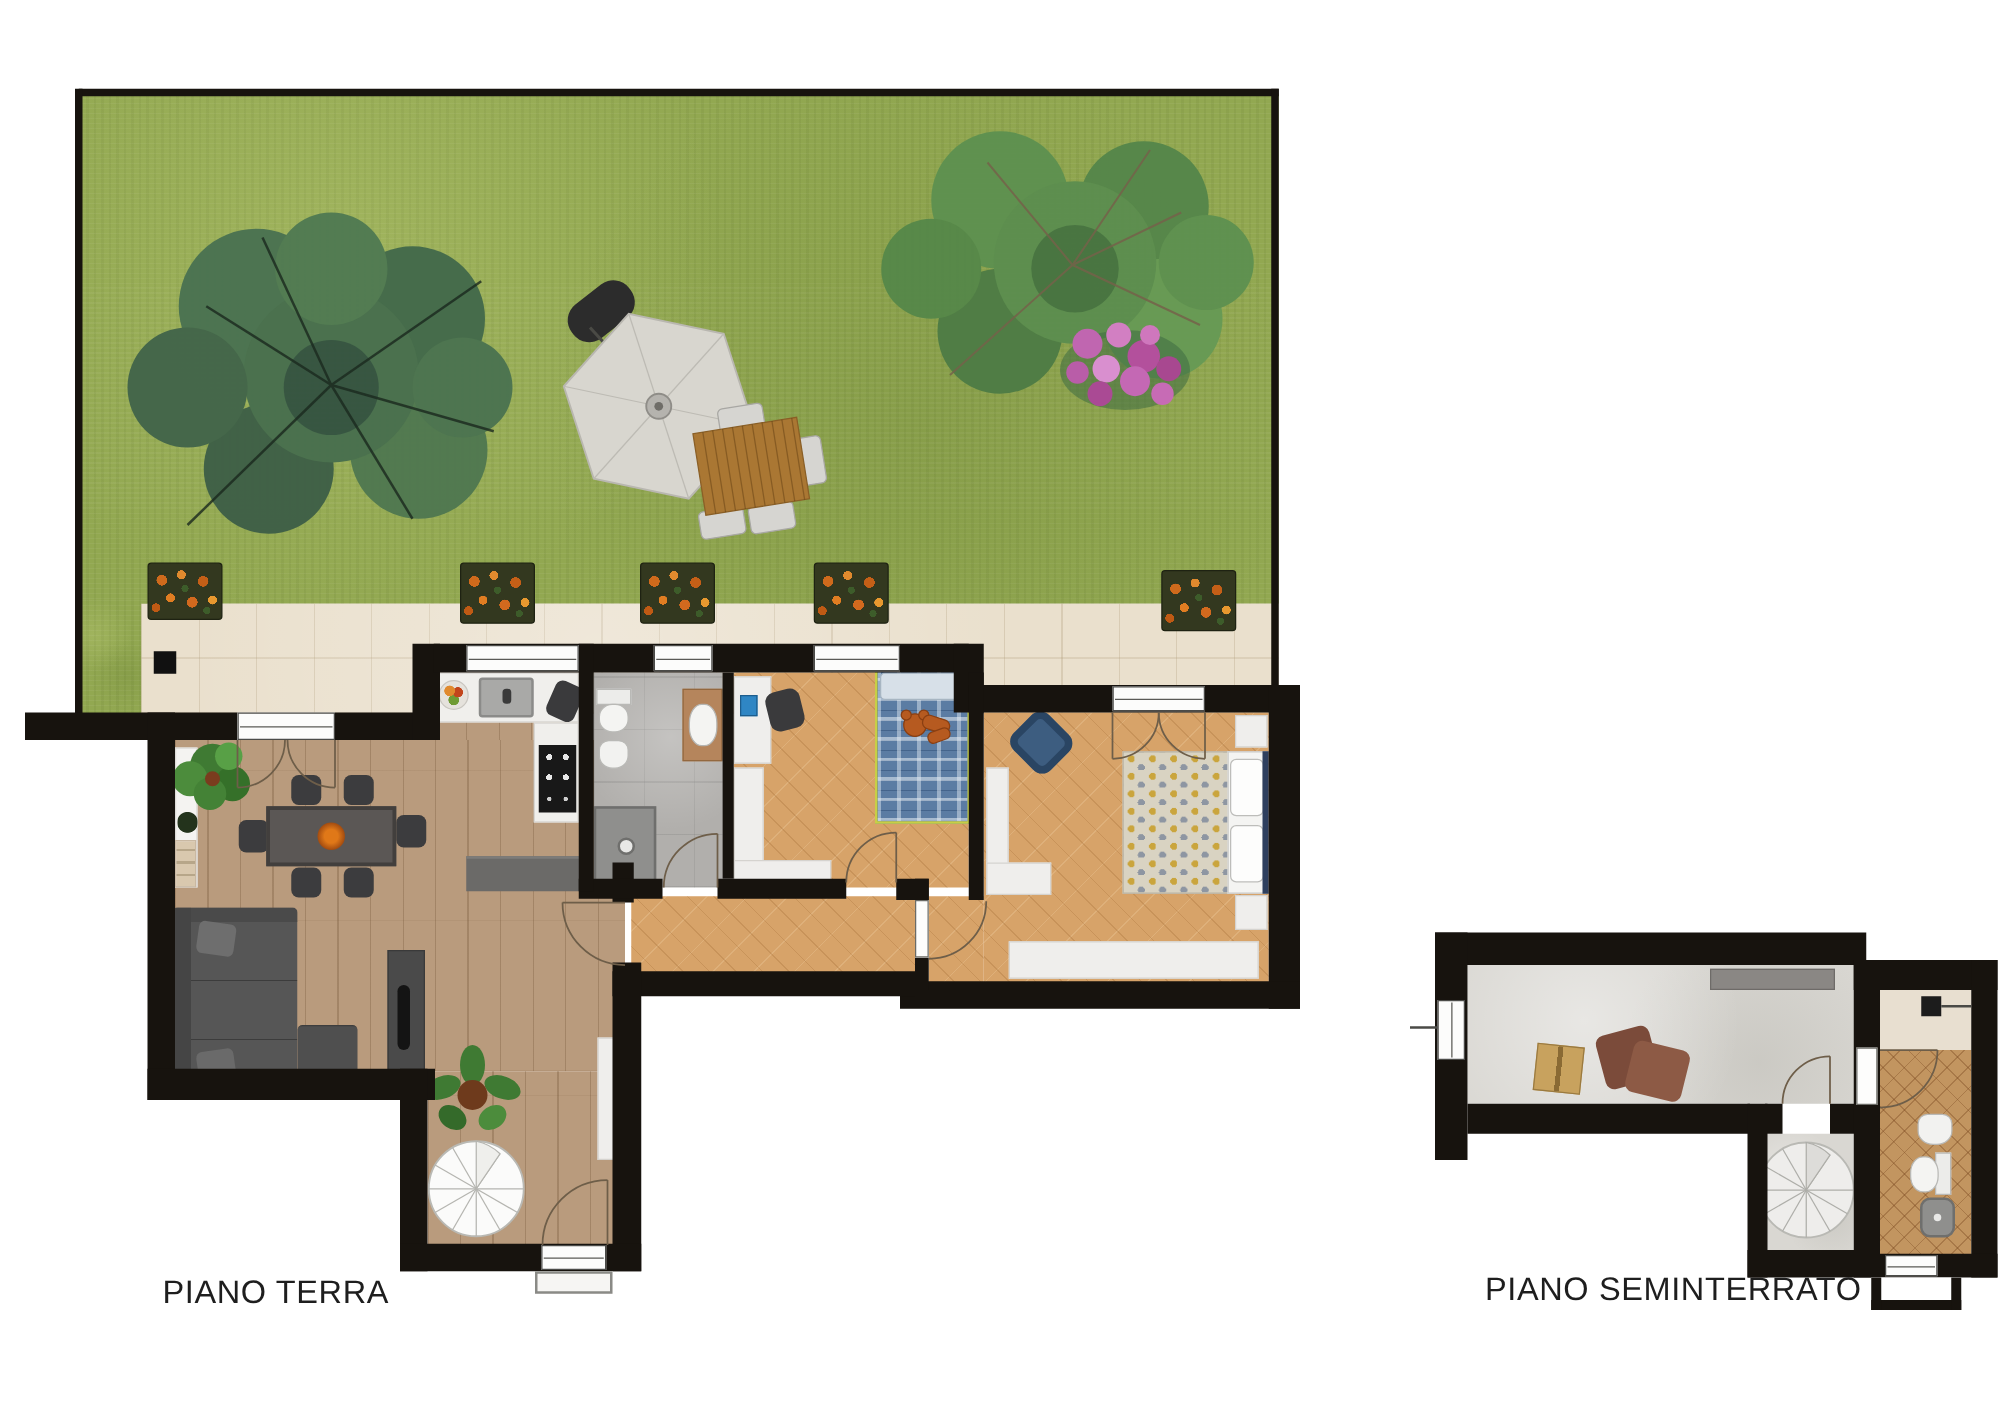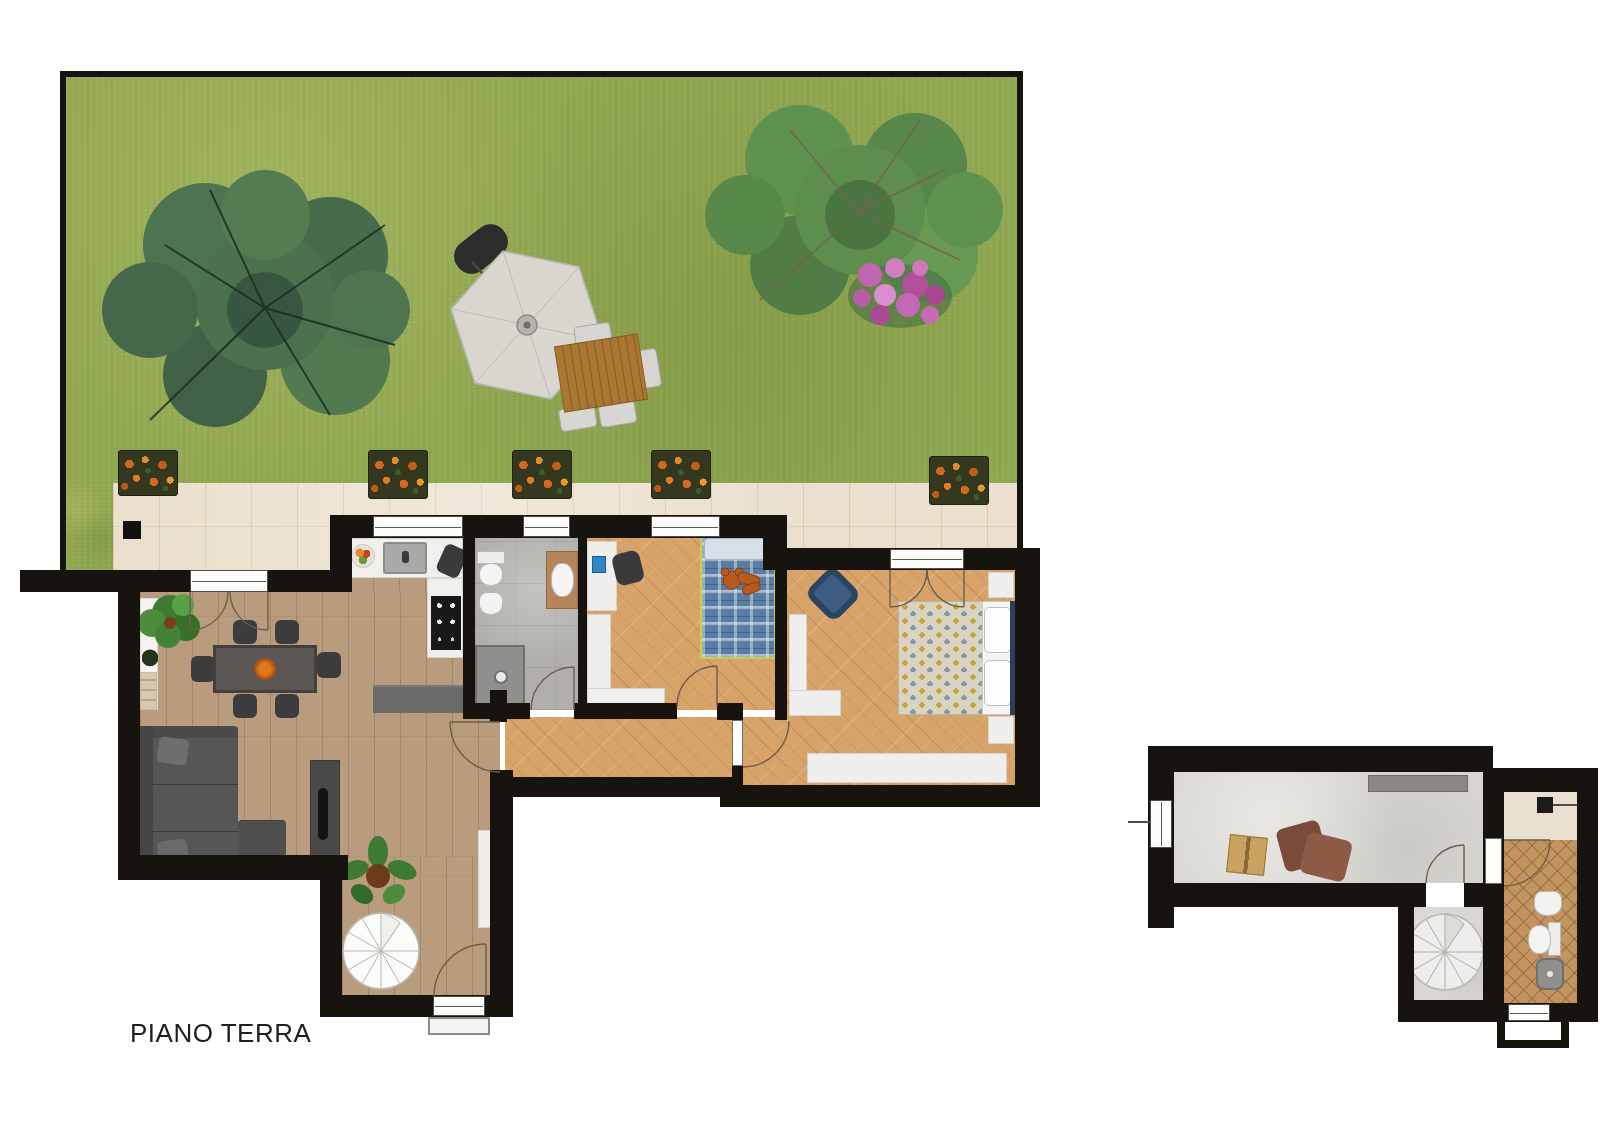--- a/index.html
+++ b/index.html
@@ -390,13 +390,14 @@
       <path d="M1504 840 L1550 840"></path>
         <path d="M1550 840 A46 46 0 0 1 1504 886"></path>
     </g>
     <g stroke="#4a4a46" stroke-width="2">
       <path d="M1553 805 L1577 805"></path>
       <path d="M1128 822 L1150 822"></path>
     </g>
   </svg>
 
   <div class="label" style="left:130px;top:1018px;">PIANO TERRA</div>
+  <div class="label" style="left:1188px;top:1016px;">PIANO SEMINTERRATO</div>
 </div>
 
 </body></html>

